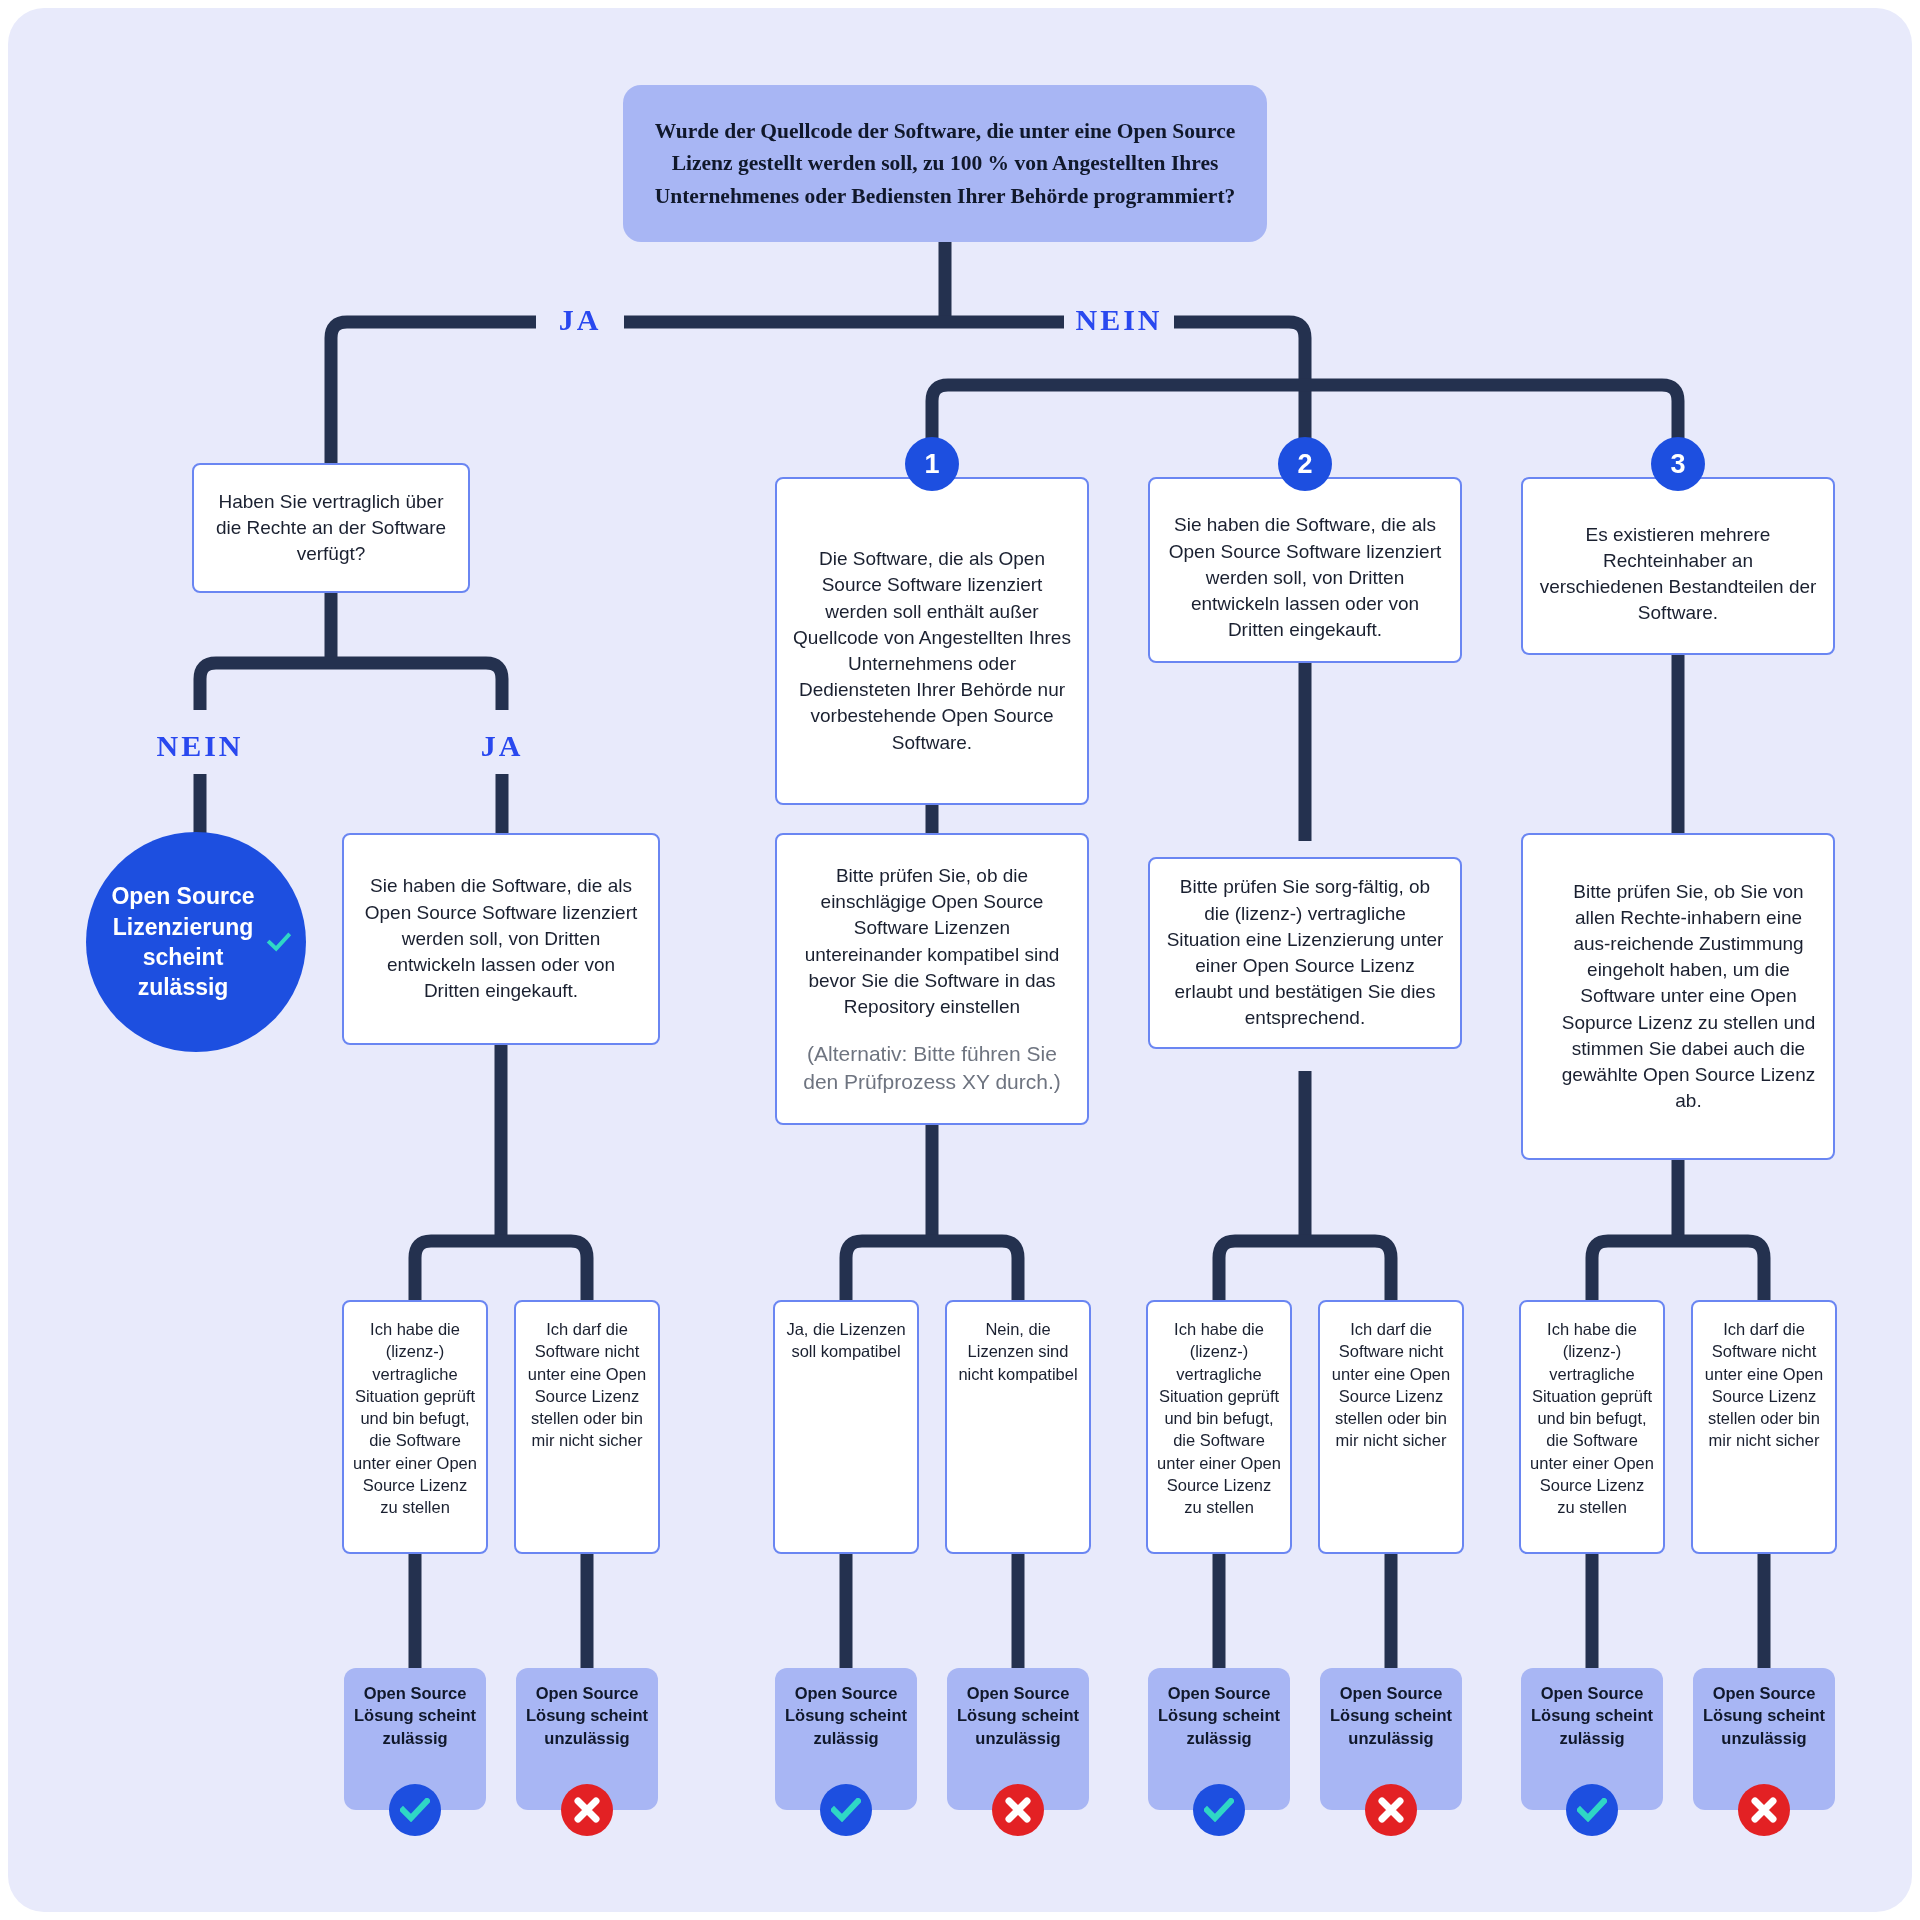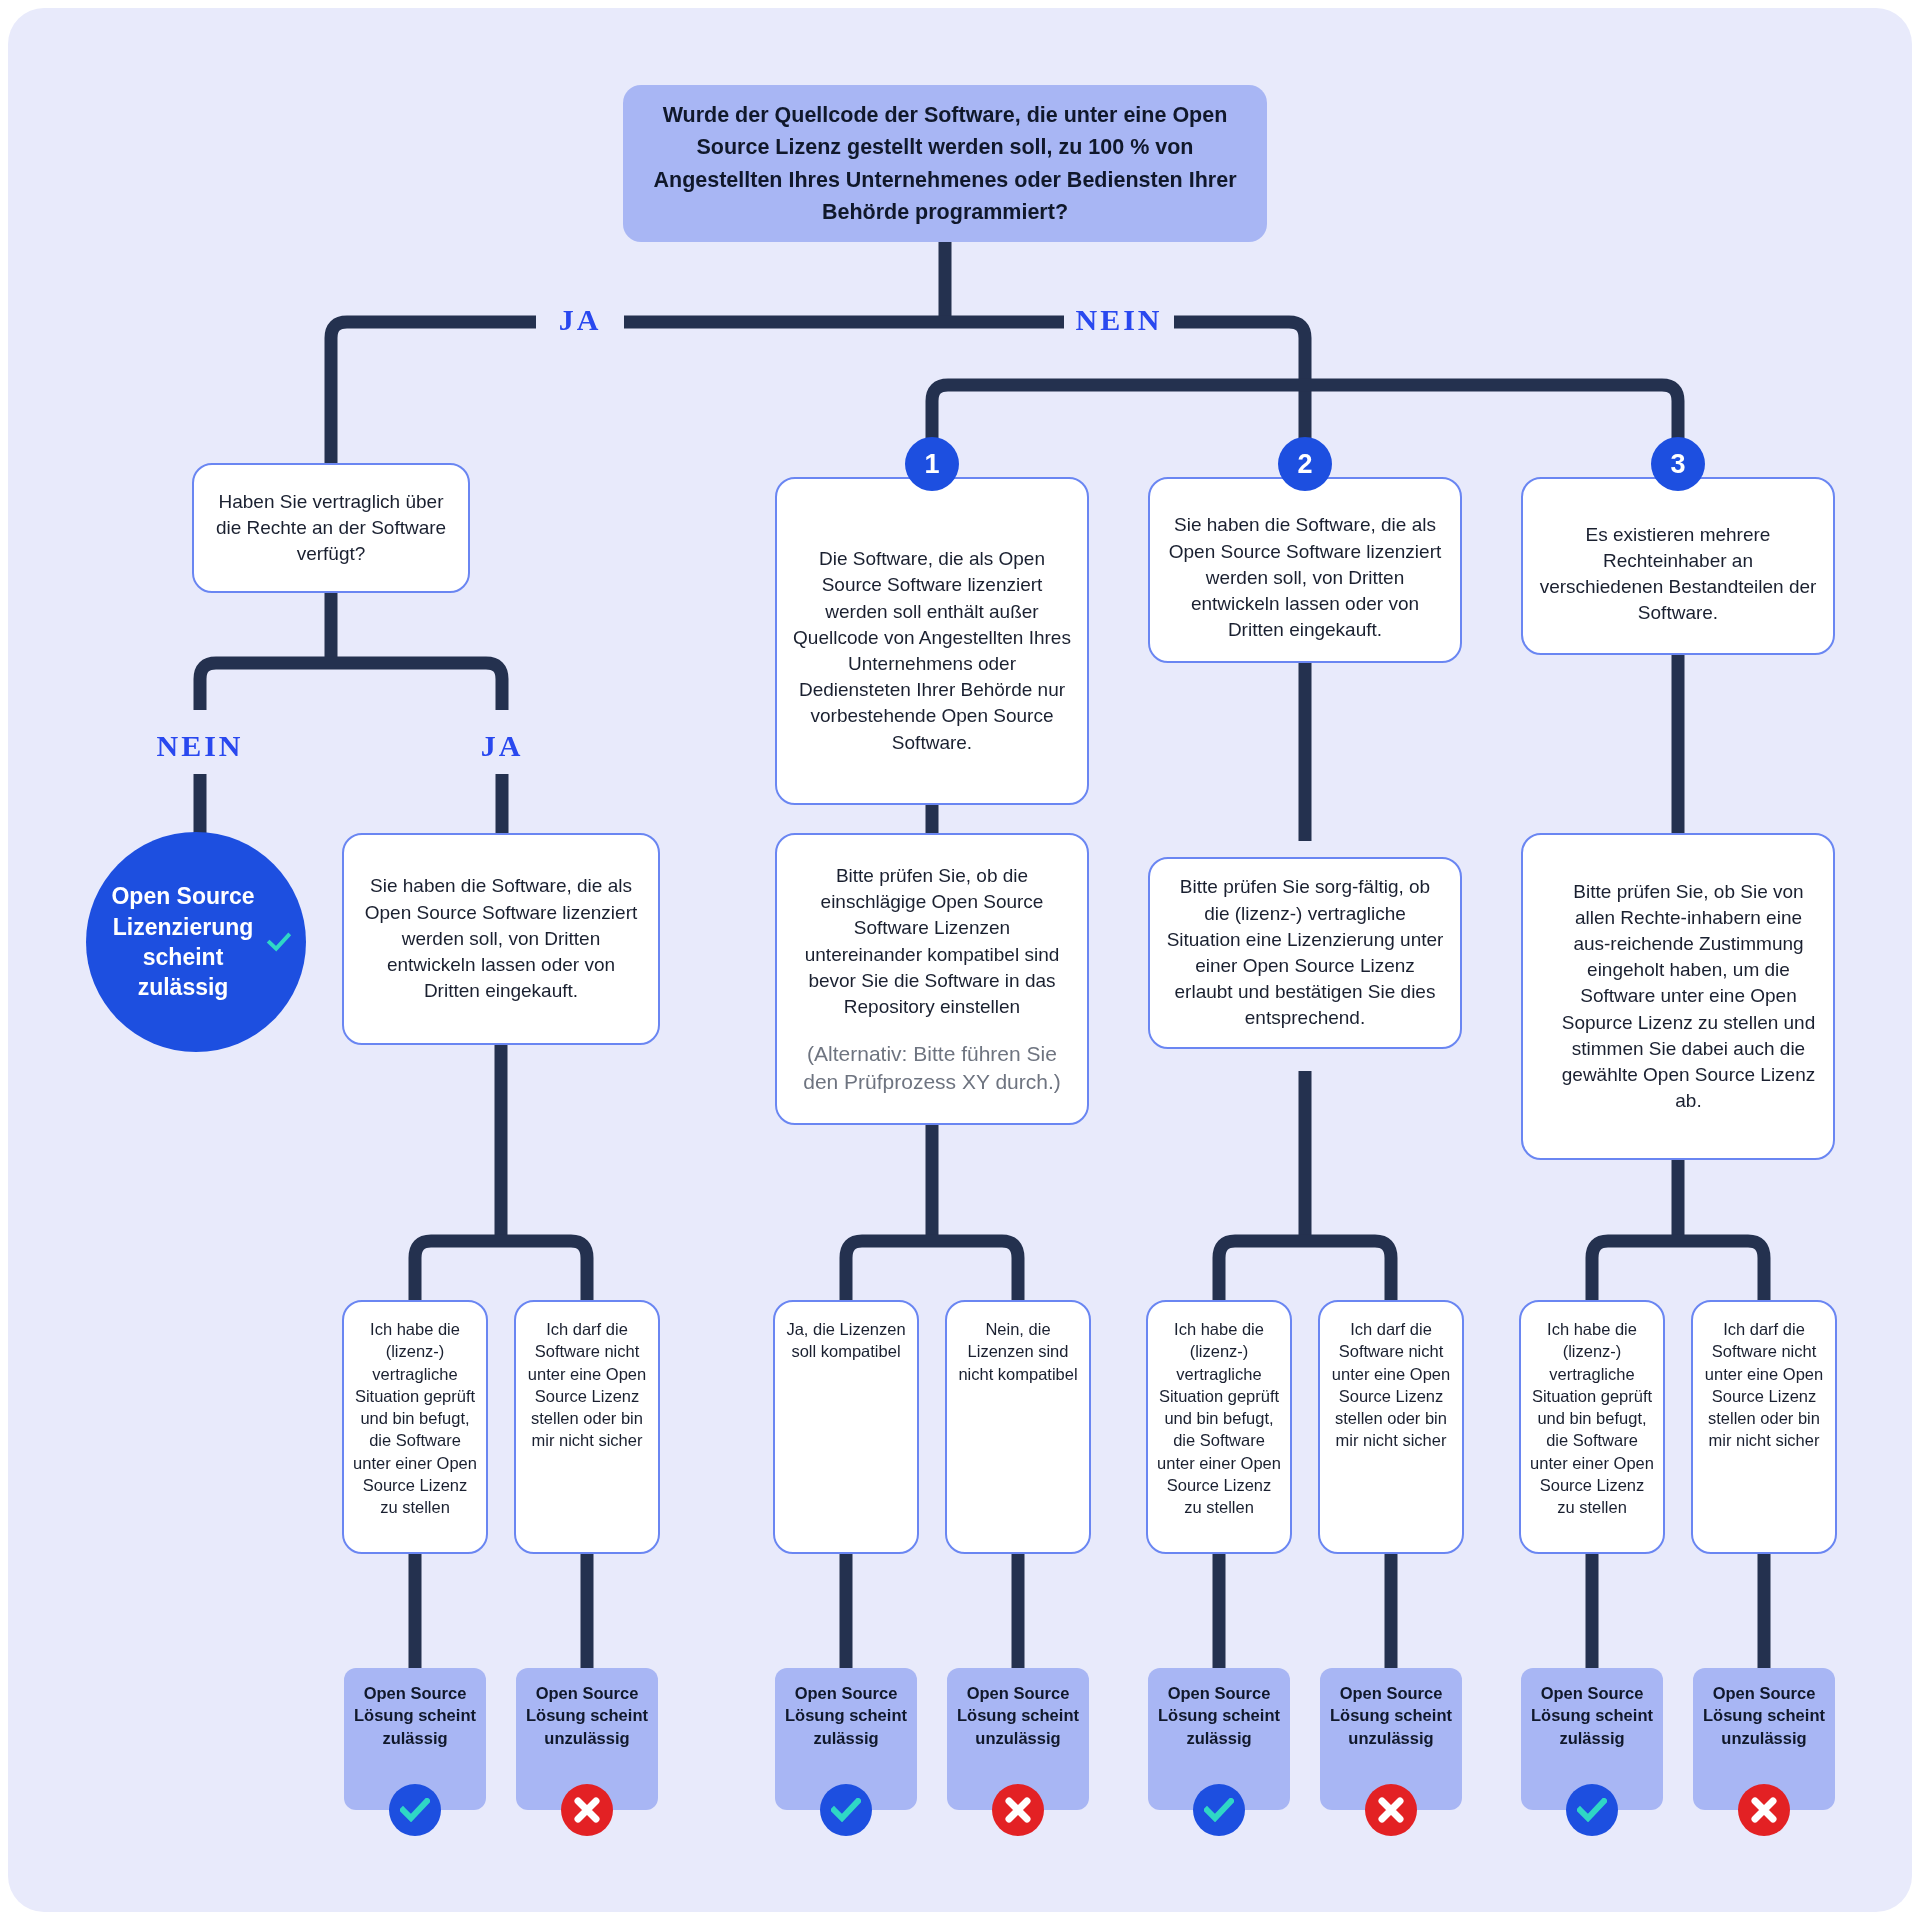--- a/index.html
+++ b/index.html
@@ -1,26 +1,26 @@
 <!DOCTYPE html>
 <html><head>
 <meta charset="utf-8">
 <style>
   html,body{margin:0;padding:0;background:#ffffff;}
   .canvas{position:relative;width:1920px;height:1920px;background:#ffffff;overflow:hidden;
           font-family:"Liberation Sans", sans-serif;}
   .sheet{position:absolute;inset:8px;background:#e8eafb;border-radius:36px;}
   svg.wires{position:absolute;left:0;top:0;z-index:1;}
   .box-white{position:absolute;box-sizing:border-box;background:#ffffff;border:2px solid #6a86f2;
-             border-radius:20px;display:flex;align-items:center;justify-content:center;
+             border-radius:8px;display:flex;align-items:center;justify-content:center;
              text-align:center;color:#1a2030;font-size:19px;line-height:1.38;padding:12px 16px;z-index:2;}
   .leaf{font-size:16.5px;line-height:1.35;align-items:flex-start;padding:16px 8px 8px 8px;}
   .pill{position:absolute;box-sizing:border-box;background:#a8b6f4;border-radius:14px;color:#10182b;
         font-weight:700;display:flex;align-items:center;justify-content:center;text-align:center;z-index:2;}
-  .top-question{font-size:21.5px;line-height:1.5;border-radius:18px;padding:14px 28px;}
+  .top-question{font-size:21.5px;line-height:1.5;border-radius:18px;padding:14px 28px;font-family:Liberation Serif, serif;}
   .outcome{font-size:16.5px;line-height:1.35;align-items:flex-start;padding:14px 6px 6px 6px;border-radius:12px;}
   .num-circle{position:absolute;width:54px;height:54px;background:#1d4fe0;color:#ffffff;border-radius:50%;
               font-weight:700;font-size:27px;display:flex;align-items:center;justify-content:center;z-index:4;}
   .branch-label{position:absolute;color:#2948ef;font-family:Liberation Serif, serif;font-weight:700;
                 font-size:30px;letter-spacing:3px;text-align:center;z-index:4;}
   .big-circle{position:absolute;width:220px;height:220px;background:#1d4fe0;border-radius:50%;color:#ffffff;
               font-weight:700;font-size:23px;line-height:1.32;display:flex;flex-direction:row;
               align-items:center;justify-content:center;text-align:center;z-index:2;padding:0 14px;box-sizing:border-box;}
   .action-note{display:block;margin-top:20px;color:#6e7480;font-size:21px;line-height:1.3;font-weight:400;}
   .action-main{display:block;}

